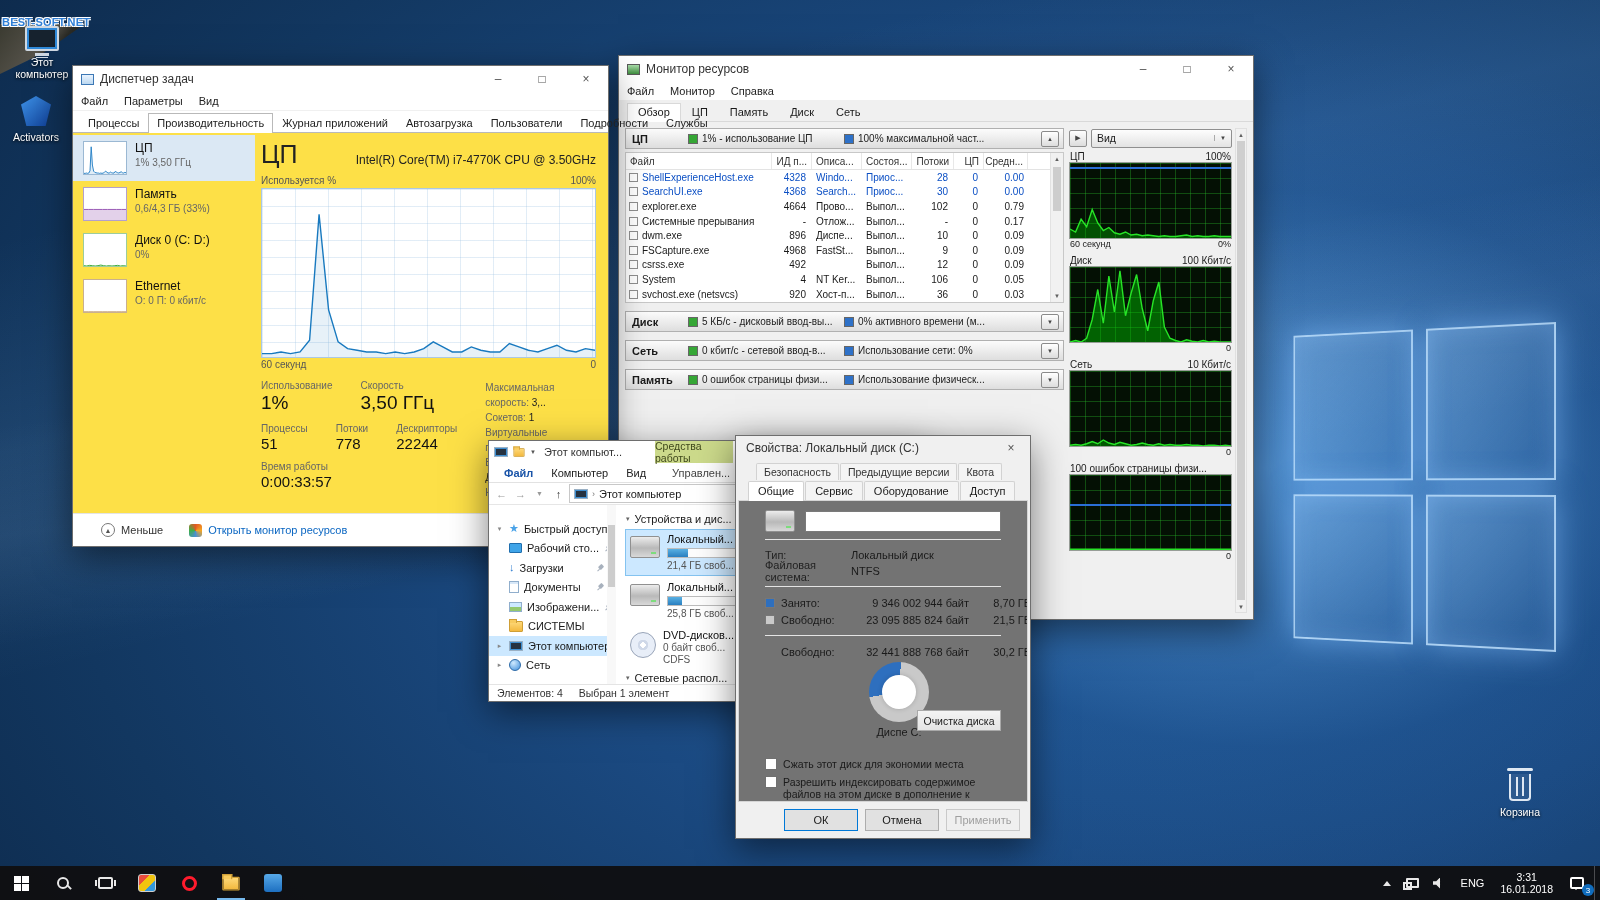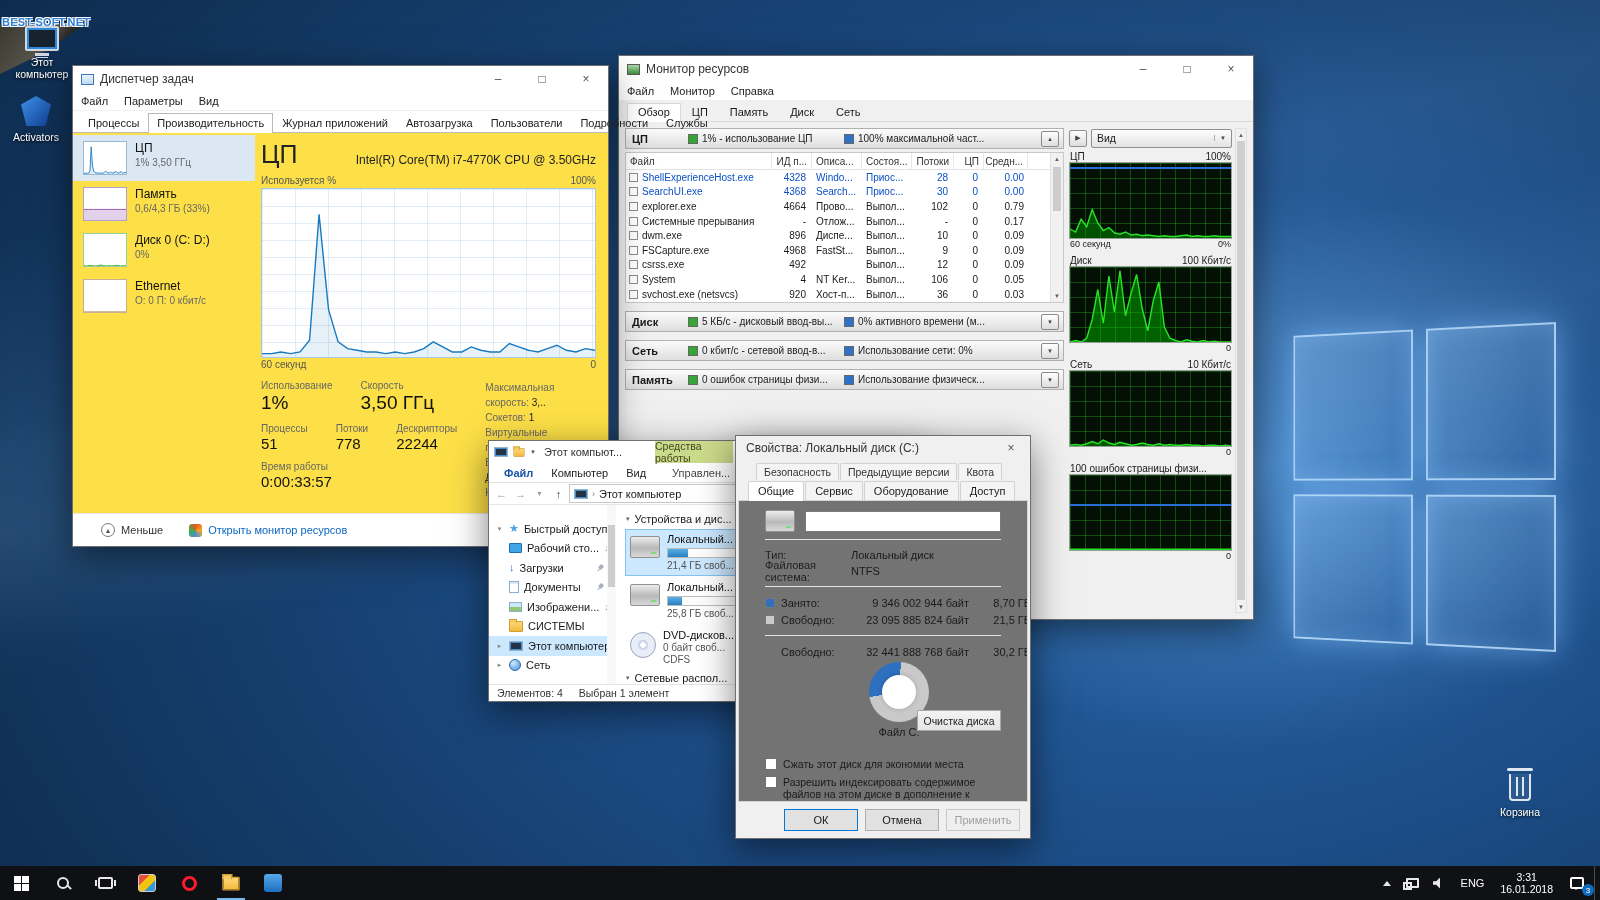--- a/index.html
+++ b/index.html
@@ -886,21 +886,21 @@
       </div>
       <hr class="pr-hr">
       <div class="pr-srow">
         <i class="sw2 ghost"></i>
         <span class="l">Свободно:</span>
         <span class="bytes">32 441 888 768 байт</span>
         <span class="size">30,2 ГБ</span>
       </div>
       <div class="pr-donutwrap">
         <div class="donut" style="background: conic-gradient(from -100deg, rgb(46, 111, 190) 0deg, rgb(46, 111, 190) 28.8%, rgb(201, 201, 201) 28.8%, rgb(201, 201, 201) 100%);"></div>
-        <div class="pr-disklabel">Файл C:</div>
+        <div class="pr-disklabel">Диспе C:</div>
         <div class="pr-cleanup">Очистка диска</div>
       </div>
       <div class="pr-check">
         <span class="cb2"></span>
         <span>Сжать этот диск для экономии места</span>
       </div>
       <div class="pr-check">
         <span class="cb2"></span>
         <span>Разрешить индексировать содержимое файлов на этом диске в дополнение к свойствам файла</span>
       </div>

